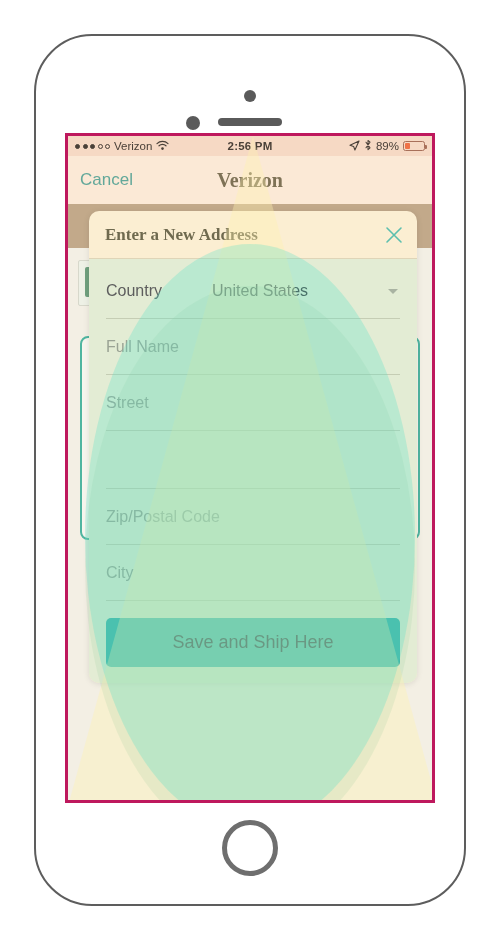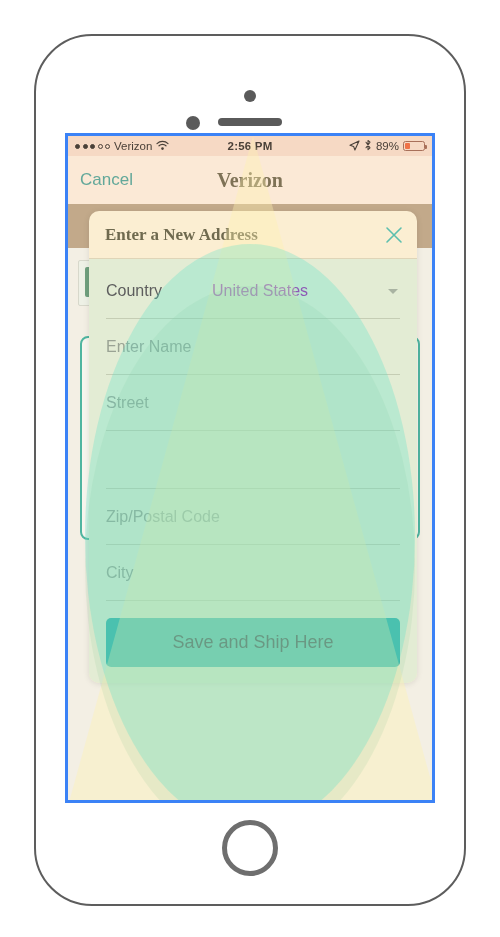--- a/index.html
+++ b/index.html
@@ -29,21 +29,21 @@
   #home-btn{
     position:absolute;left:50%;bottom:28px;margin-left:-28px;
     width:56px;height:56px;border:5px solid #6e6e6e;border-radius:50%;
     box-sizing:border-box;background:#fff;
   }
 
   
   #screen{
     position:absolute;left:29px;top:97px;width:370px;height:670px;
     background:#f2e2cf;overflow:hidden;
-    border:3px solid #3b82f6;box-sizing:border-box;
+    border:3px solid #be185d;box-sizing:border-box;
   }
   #screen-inner{position:absolute;inset:0;overflow:hidden;}
 
   
   #statusbar{
     position:absolute;left:0;top:0;right:0;height:20px;
     background:#f6d9c4;display:flex;align-items:center;
     padding:0 7px;box-sizing:border-box;
     font-size:11.5px;color:#4a4038;z-index:4;
   }
@@ -142,21 +142,21 @@
 
   #modal-body{
     background:#e3ecd4;padding:4px 17px 16px 17px;
   }
   .field{
     position:relative;height:55px;display:flex;align-items:center;
     border-bottom:1px solid rgba(140,150,120,.35);
   }
   .field.tall{height:57px;}
   .f-label{font-size:16px;color:#5d5d5d;white-space:nowrap;}
-  .f-value{font-size:16px;color:#a21caf;margin-left:50px;}
+  .f-value{font-size:16px;color:#404040;margin-left:50px;}
   .f-place{font-size:16px;color:#9aa394;}
   .caret{
     position:absolute;right:2px;top:50%;margin-top:-2px;
     width:0;height:0;border-left:5px solid transparent;border-right:5px solid transparent;
     border-top:5px solid #a9b3a2;
   }
   #save-btn{
     margin-top:17px;height:49px;border-radius:5px;background:#34b1a8;
     display:flex;align-items:center;justify-content:center;
     font-size:18px;color:#0f172a;
@@ -254,21 +254,21 @@
 
         <div id="modal-body">
 
           <div class="field">
             <span class="f-label">Country</span>
             <span class="f-value">United States</span>
             <span class="caret"></span>
           </div>
 
           <div class="field">
-            <span class="f-place">Enter Name</span>
+            <span class="f-place">Full Name</span>
           </div>
 
           <div class="field">
             <span class="f-place">Street</span>
           </div>
 
           <div class="field tall">
             <span class="f-place"></span>
           </div>
 

